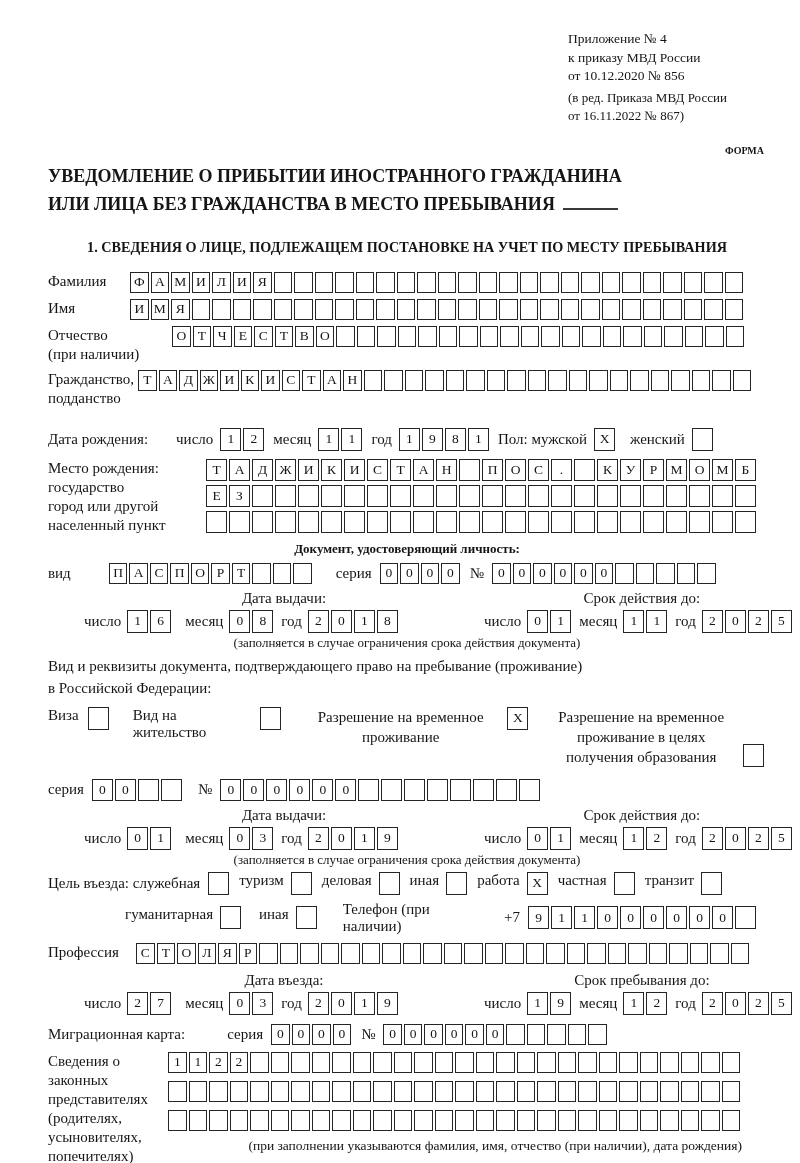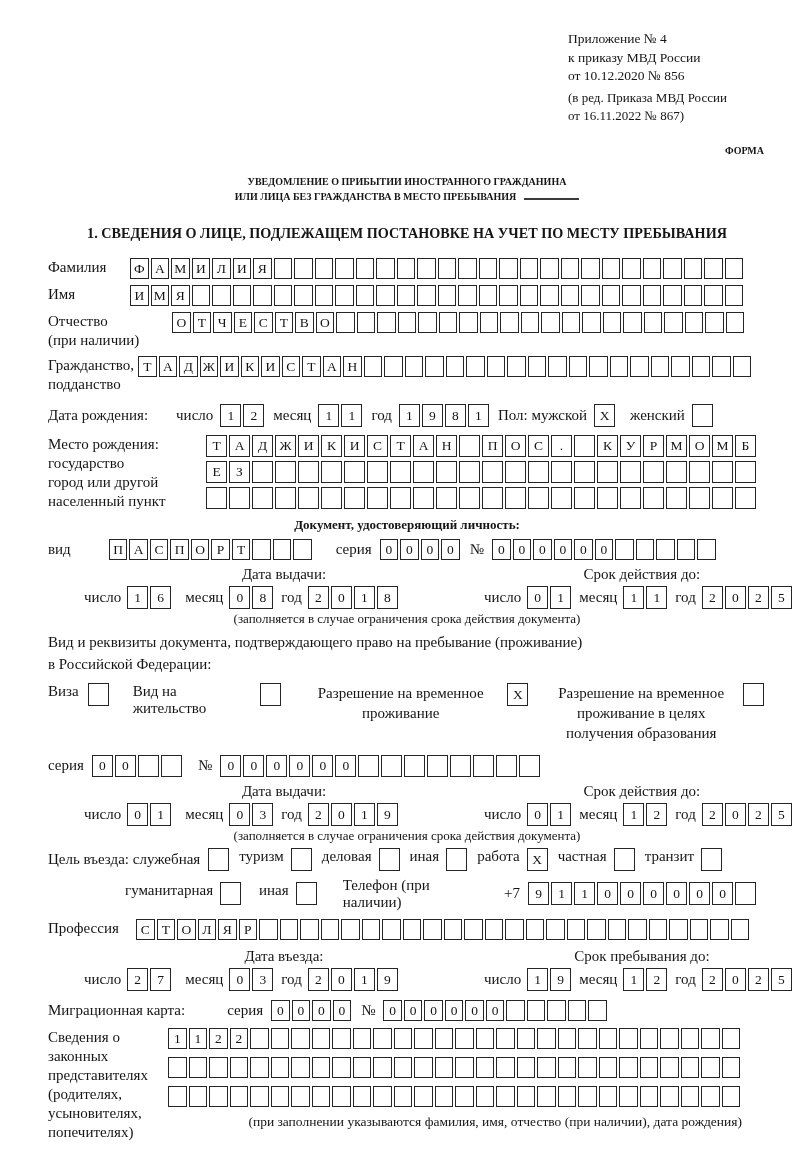--- a/index.html
+++ b/index.html
@@ -7,21 +7,21 @@
   .page {
     width:800px; height:1163px; overflow:hidden; position:relative;
     background:#ffffff; color:#151515;
     font-family:"Liberation Serif", "DejaVu Serif", serif;
     font-size:15px; padding:30px 34px 0 48px;
   }
   
   .appendix { margin-left:520px; font-size:13.5px; line-height:1.38; }
   .appendix .rev { margin-top:3px; font-size:13px; }
   .forma { margin-top:20px; text-align:right; font-weight:bold; font-size:10px; padding-right:2px; }
-  .title { margin-top:18px; text-align:center; font-weight:bold; font-size:10px; line-height:1.55; }
+  .title { margin-top:7px; font-weight:bold; font-size:18px; line-height:1.55; }
   .underline { display:inline-block; width:55px; border-bottom:2px solid #3a3a3a; margin-left:8px; }
   .sec-heading { margin-top:20px; margin-bottom:16px; text-align:center; font-weight:bold; font-size:14.2px; }
   
   .row { display:flex; align-items:flex-start; margin-bottom:6px; }
   .ai-center { align-items:center; }
   .gap7 > * { margin-right:7px; }
   .gap8 > * { margin-right:8px; }
   .lbl { display:flex; flex-direction:column; flex-shrink:0; }
   .lline { line-height:19px; }
   .w82 { width:82px; } .w124 { width:124px; } .w158 { width:158px; } .w120 { width:120px; }
@@ -227,21 +227,21 @@
         <span class="cell"></span>
         <span class="cell"></span>
         <span class="cell"></span>
         <span class="cell"></span>
         <span class="cell"></span>
         <span class="cell"></span>
         <span class="cell"></span>
       </span>
   </div>
 
-  <div class="row gap7 ai-center" style="margin:10px 0 8px 0;text-align:center;">
+  <div class="row gap7 ai-center" style="margin:20px 0 8px 0;text-align:center;">
     <span>Дата рождения:</span>
     <span style="width:14px;"></span>
     <span>число</span>
     <span class="cells big">
         <span class="cell">1</span>
         <span class="cell">2</span>
       </span>
     <span>месяц</span>
     <span class="cells big">
         <span class="cell">1</span>
@@ -456,21 +456,21 @@
       <span class="cells big">
           <span class="cell"></span>
         </span>
     </span>
     <span class="opt" style="margin-left:20px;">
       <span class="olabel wrapc wm200">Разрешение на временное проживание</span>
       <span class="cells big">
           <span class="cell">X</span>
         </span>
     </span>
-    <span class="opt" style="margin-left:18px;">
+    <span class="opt" style="margin-left:18px;align-items:flex-end;">
       <span class="olabel wrapc wm190">Разрешение на временное проживание в целях получения образования</span>
       <span class="cells big">
           <span class="cell"></span>
         </span>
     </span>
   </div>
 
   <div class="row gap8 ai-center">
     <span>серия</span>
     <span class="cells wide">

